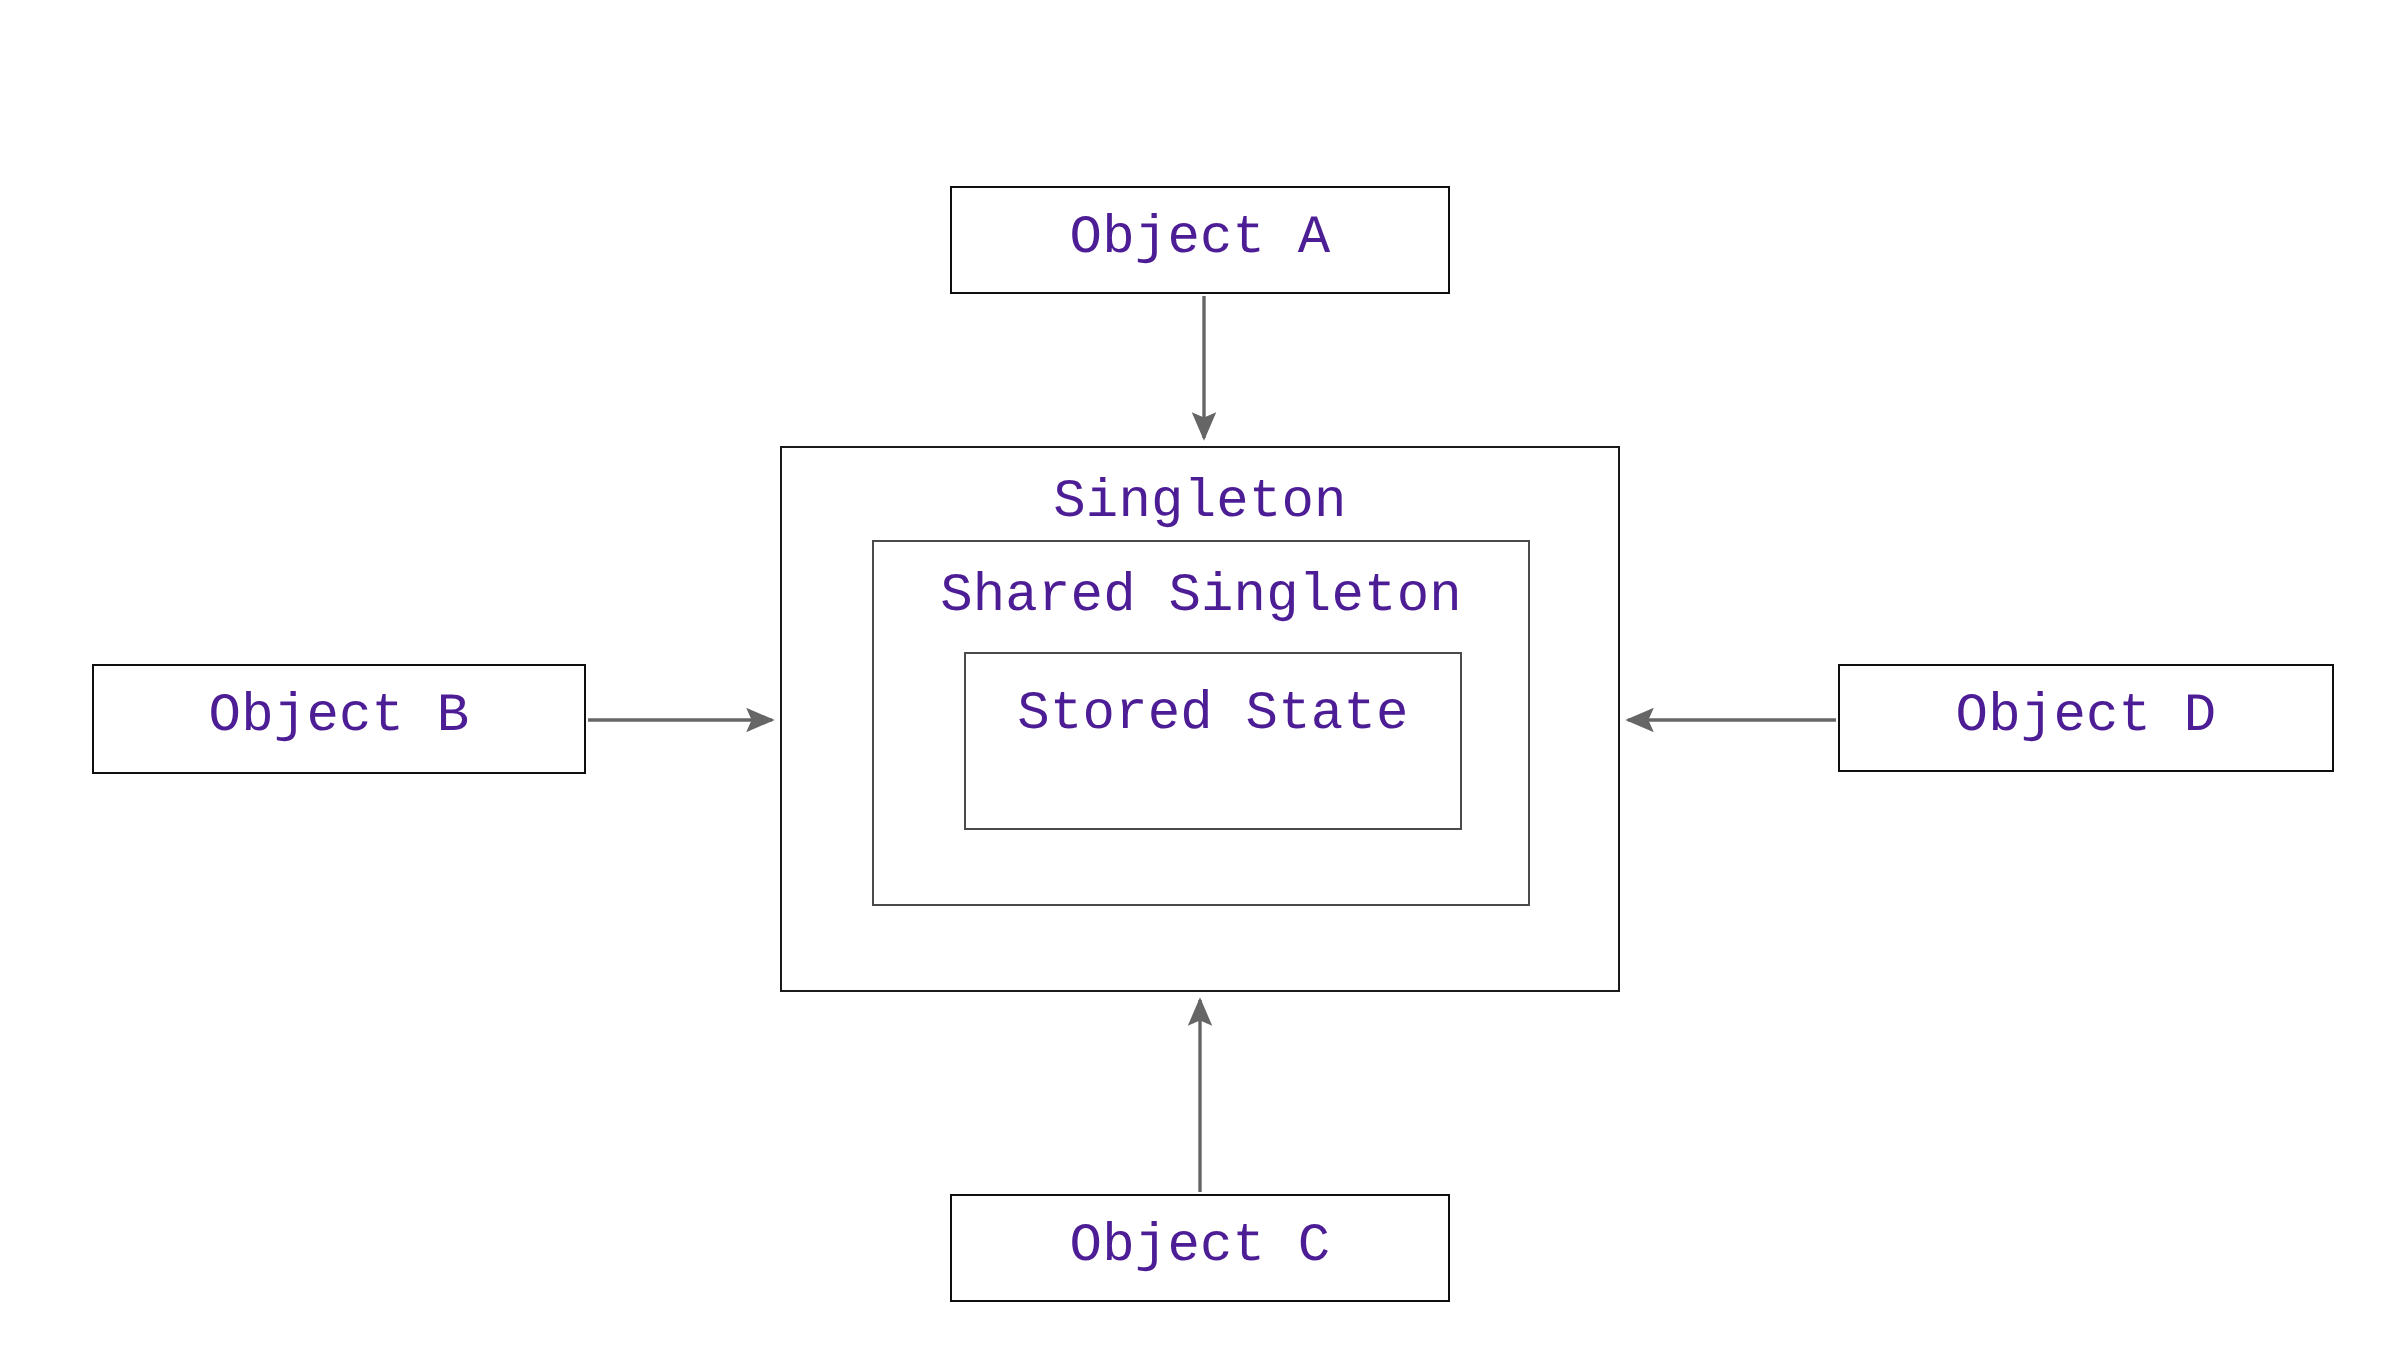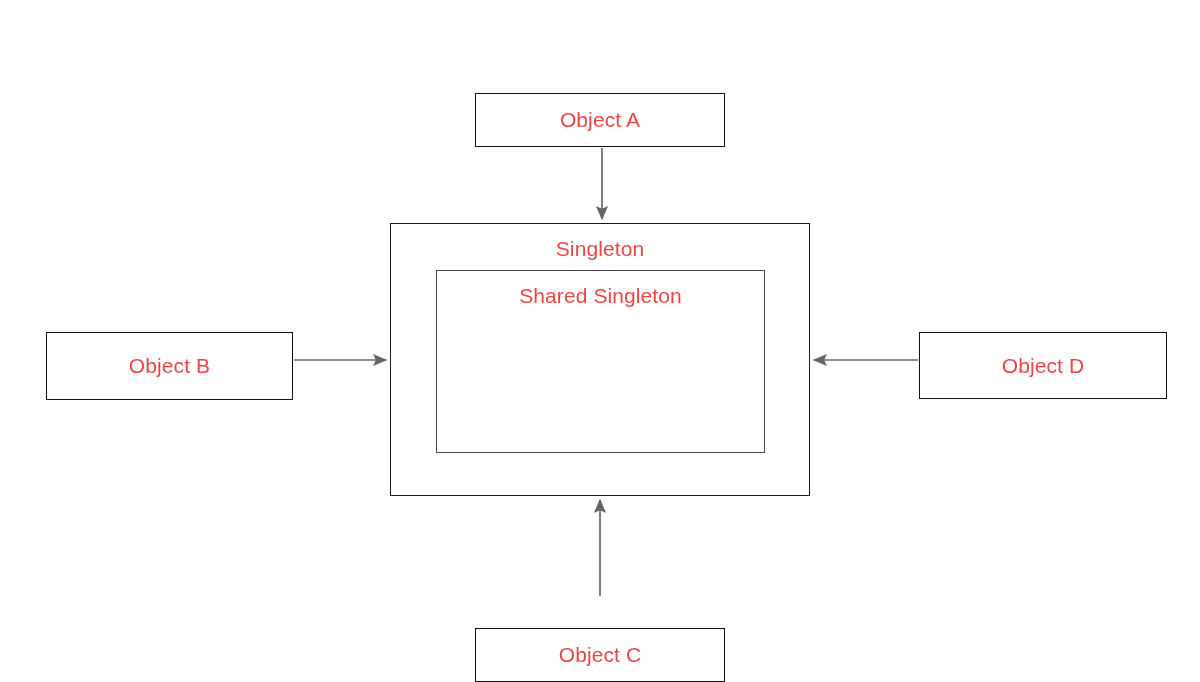--- a/index.html
+++ b/index.html
@@ -21,25 +21,26 @@
   }
   .node {
     position: absolute;
     box-sizing: border-box;
     background: #ffffff;
     display: flex;
     align-items: center;
     justify-content: center;
   }
   .node-label {
-    font-size: 21px;
-    color: #ef4444;
+    font-size: 27px;
+    color: #4c1d95;
     line-height: 1.2;
     white-space: nowrap;
     letter-spacing: 0.1px;
+    font-family: Liberation Mono, monospace;
   }
   
   .obj-box {
     border: 1.6px solid #0f0f0f;
   }
   
   .container-box {
     align-items: flex-start;
     justify-content: center;
   }
@@ -85,34 +86,37 @@
 
     <line x1="600" y1="596" x2="600" y2="500" stroke="#666666" stroke-width="1.7" marker-end="url(#arrowhead)"></line>
 
     <line x1="918" y1="360" x2="814" y2="360" stroke="#666666" stroke-width="1.7" marker-end="url(#arrowhead)"></line>
   </svg>
 
   <div class="node obj-box" style="left:475px; top:93px; width:250px; height:54px;">
     <span class="node-label">Object A</span>
   </div>
 
-  <div class="node obj-box" style="left:46px; top:332px; width:247px; height:68px;">
+  <div class="node obj-box" style="left:46px; top:332px; width:247px; height:55px;">
     <span class="node-label">Object B</span>
   </div>
 
-  <div class="node obj-box" style="left:475px; top:628px; width:250px; height:54px;">
+  <div class="node obj-box" style="left:475px; top:597px; width:250px; height:54px;">
     <span class="node-label">Object C</span>
   </div>
 
-  <div class="node obj-box" style="left:919px; top:332px; width:248px; height:67px;">
+  <div class="node obj-box" style="left:919px; top:332px; width:248px; height:54px;">
     <span class="node-label">Object D</span>
   </div>
 
   <div class="node container-box singleton-box" style="left:390px; top:223px; width:420px; height:273px;">
     <span class="node-label">Singleton</span>
   </div>
 
   <div class="node container-box shared-box" style="left:436px; top:270px; width:329px; height:183px;">
     <span class="node-label">Shared Singleton</span>
   </div>
 
+  <div class="node container-box stored-box" style="left:482px; top:326px; width:249px; height:89px;">
+    <span class="node-label">Stored State</span>
+  </div>
 
 </div>
 
 </body></html>

